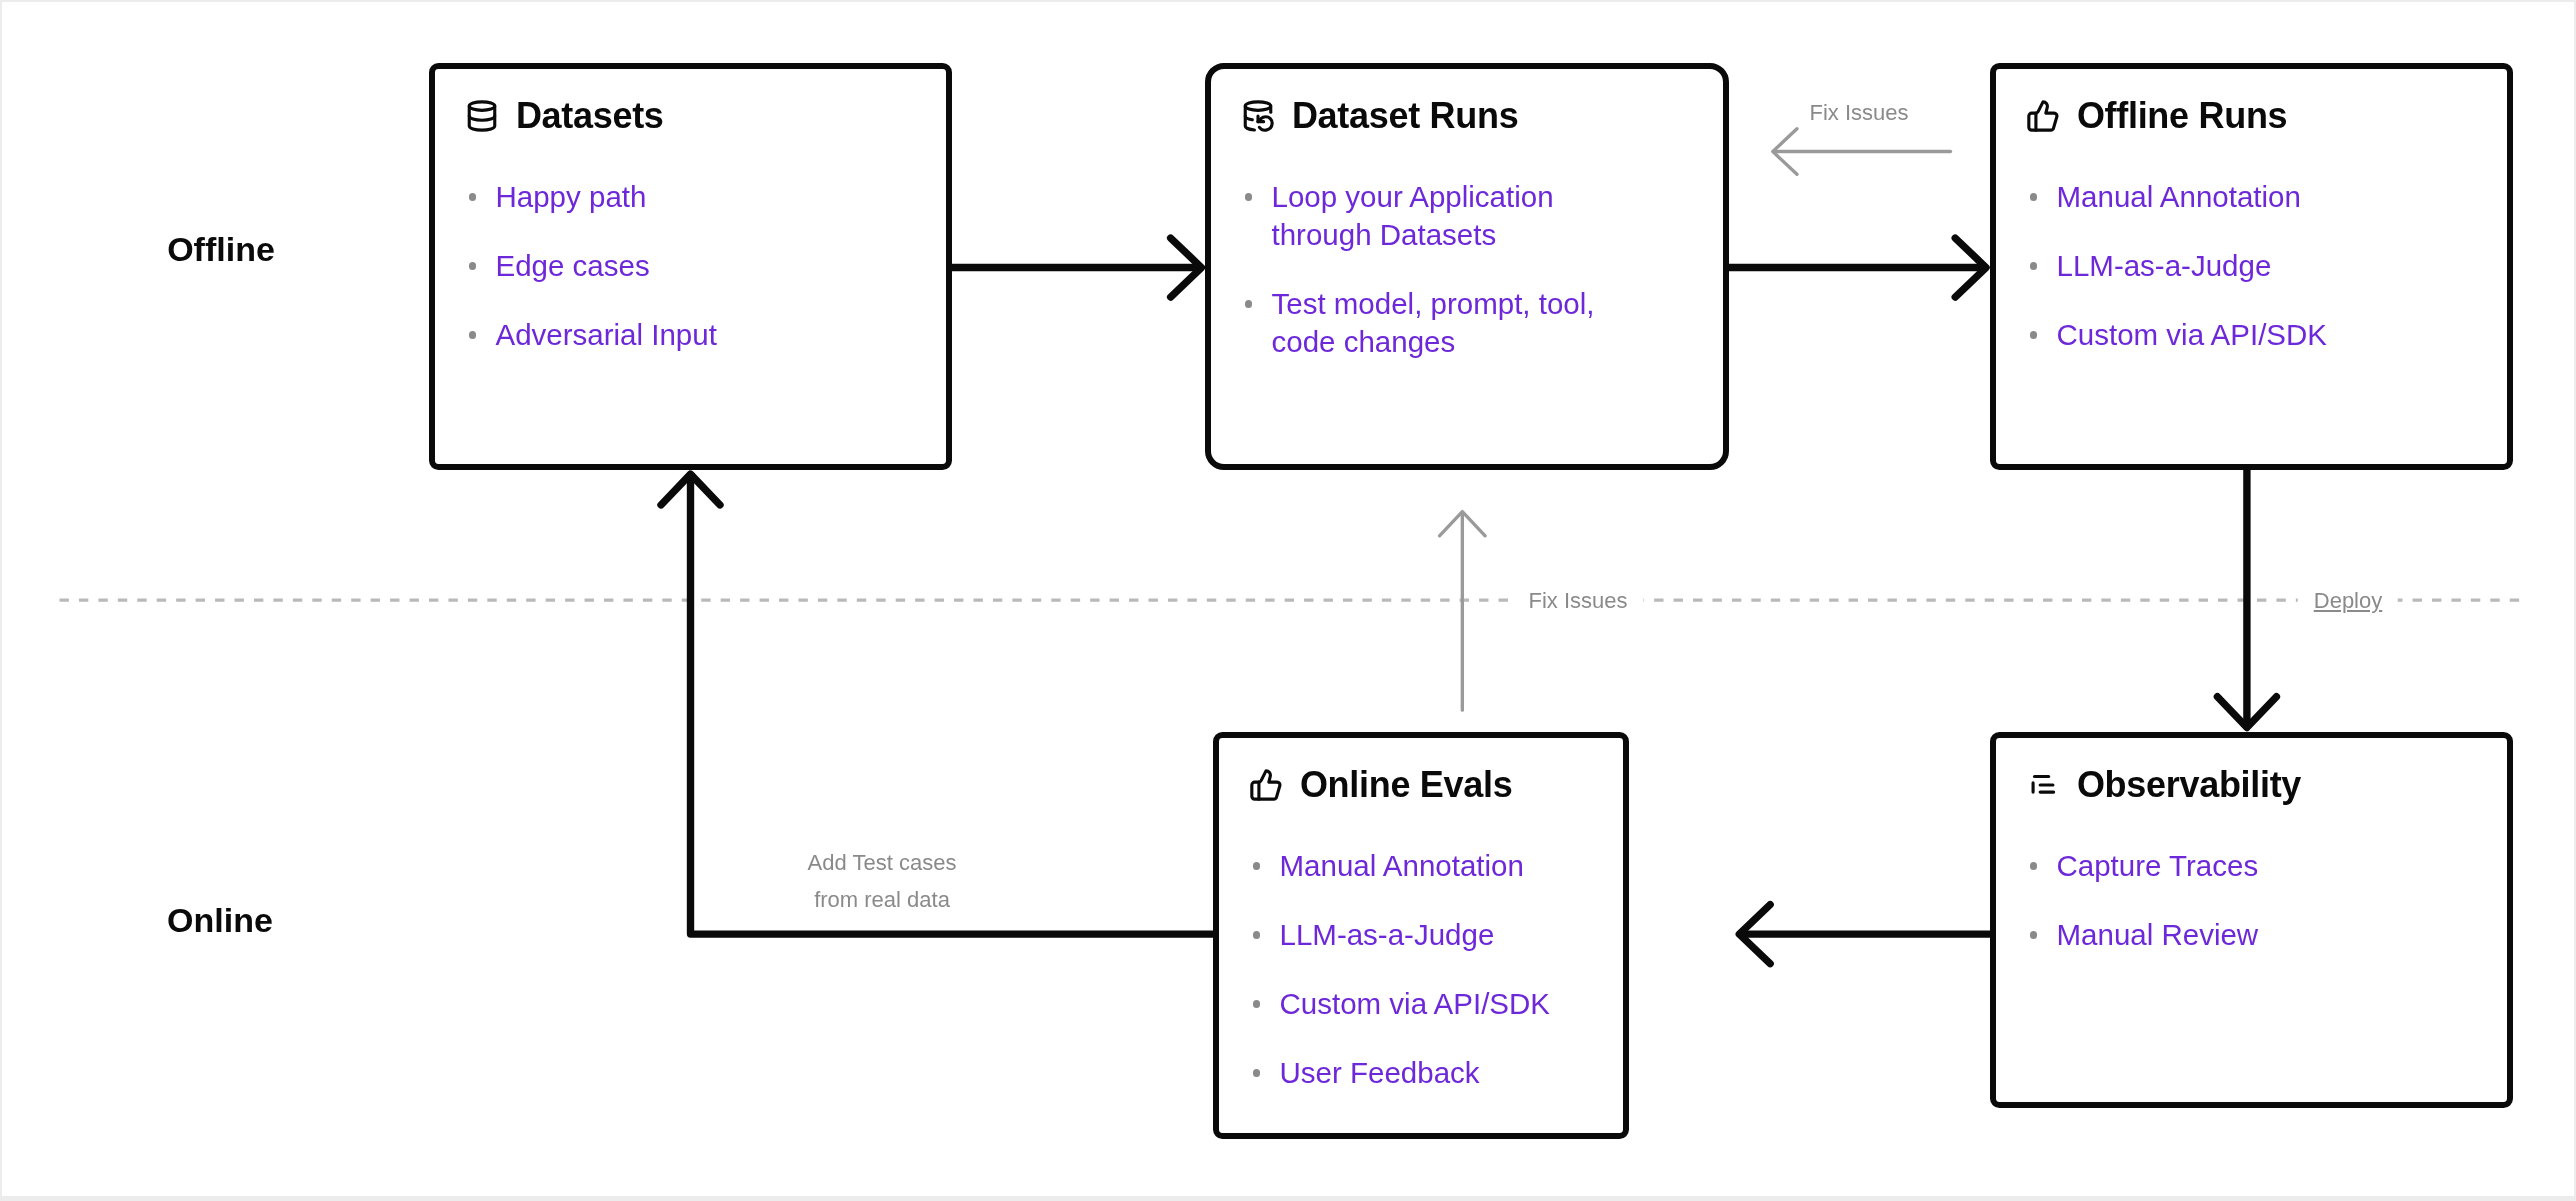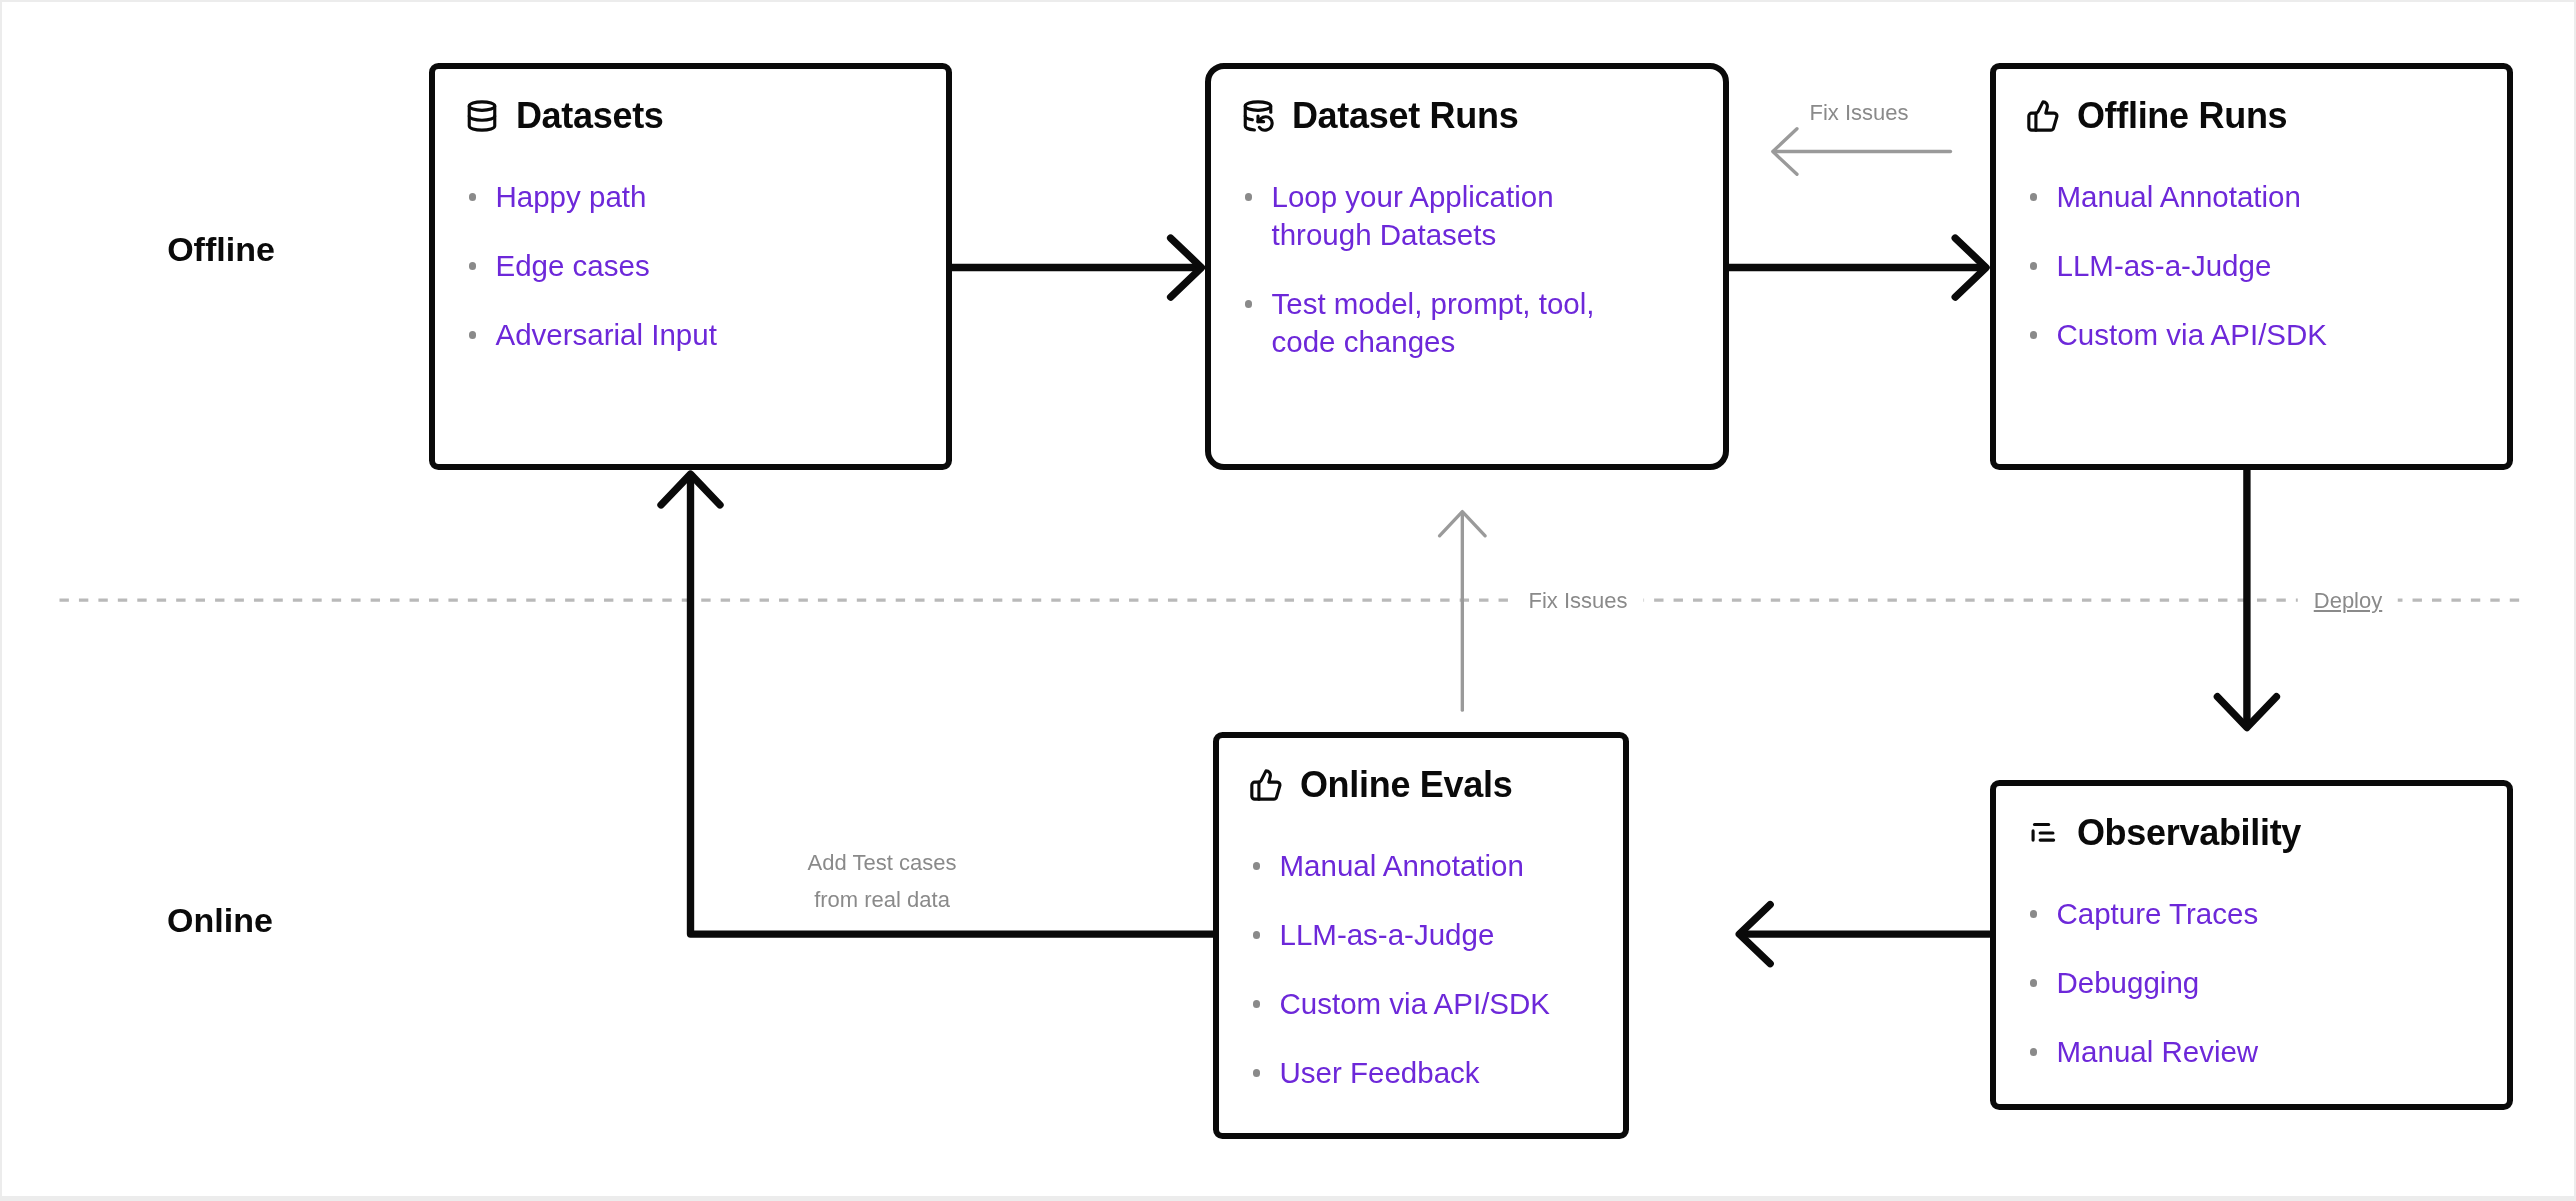--- a/index.html
+++ b/index.html
@@ -163,34 +163,33 @@
         <span class="box-title">Online Evals</span>
       </div>
       <ul class="bullets">
         <li>Manual Annotation</li>
         <li>LLM-as-a-Judge</li>
         <li>Custom via API/SDK</li>
         <li>User Feedback</li>
       </ul>
     </div>
 
-    <div class="box" style="left:1988px;top:730px;width:523px;height:330px;margin-top:48px;">
+    <div class="box" style="left:1988px;top:730px;width:523px;height:376px;">
       <div class="box-header">
         <span class="box-icon">
           <svg viewBox="0 0 24 24">
             <path d="M6 6h10"></path>
             <path d="M5 10.5v6.5"></path>
             <path d="M10 12h9"></path>
             <path d="M10 17h9.5"></path>
           </svg>
         </span>
         <span class="box-title">Observability</span>
       </div>
       <ul class="bullets">
         <li>Capture Traces</li>
-        <li>Debugging</li>
         <li>Manual Review</li>
       </ul>
     </div>
 
   </div>
 </div>
 
 
 </body></html>

